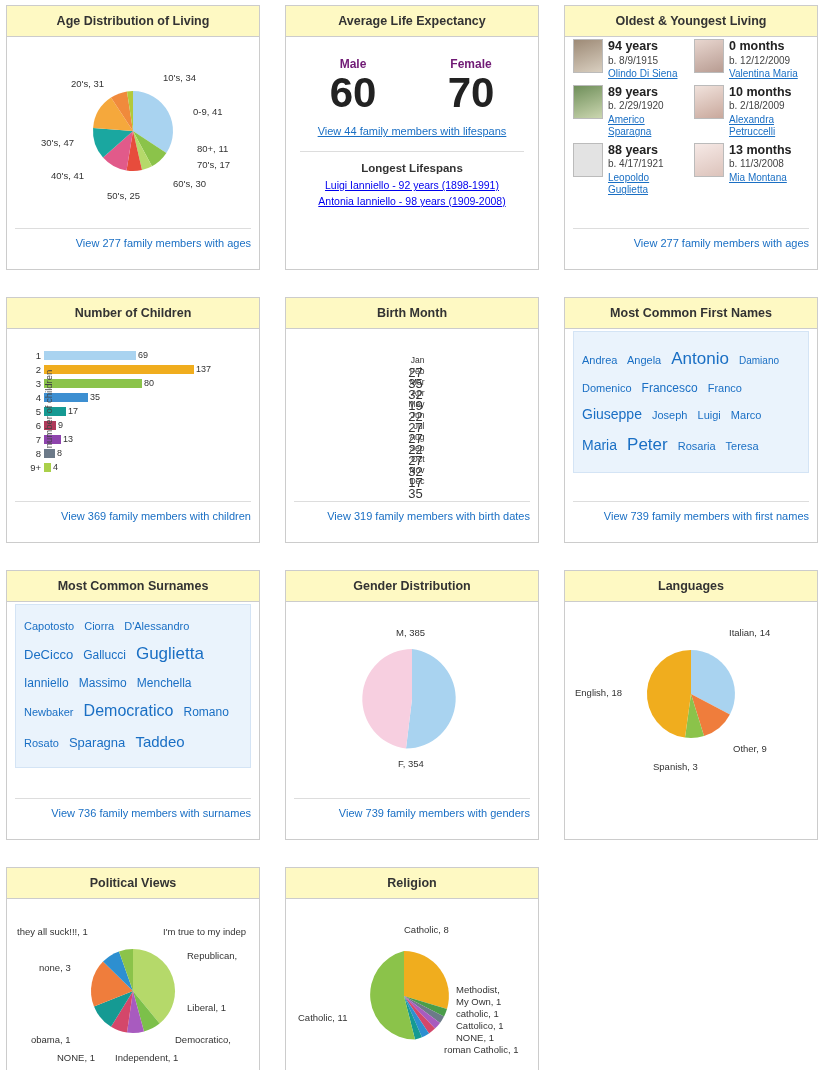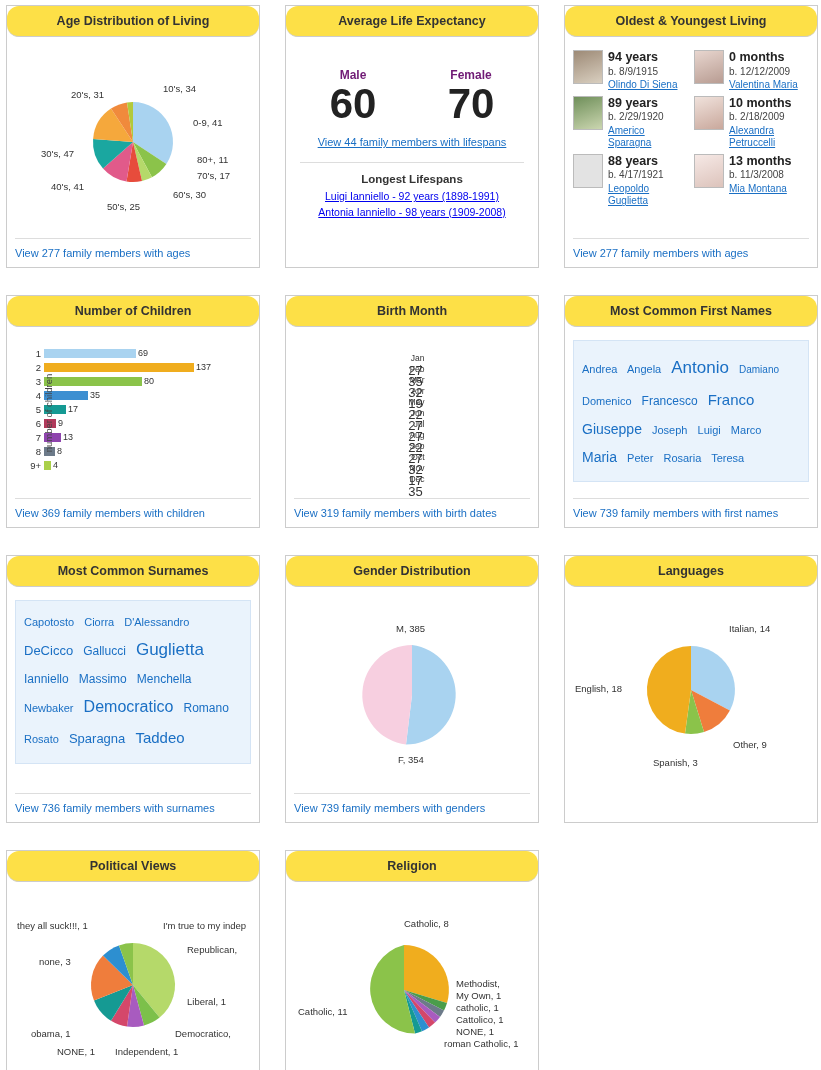--- a/index.html
+++ b/index.html
@@ -1,21 +1,21 @@
 <!DOCTYPE html>
 <html><head>
 <meta charset="utf-8">
 <style>
   html,body{margin:0;padding:0;background:#fff;}
   body{width:821px;height:1070px;font-family:"Liberation Sans",sans-serif;font-size:11px;color:#333;}
   .grid{display:grid;grid-template-columns:254px 254px 254px;gap:27px 25px;padding:5px 6px;}
   .card{border:1px solid #ccc;background:#fff;display:flex;flex-direction:column;}
-  .card-head{background:#fde047;border-bottom:1px solid #ccc;text-align:center;font-weight:bold;font-size:12.5px;color:#333;padding:8px 4px;border-radius:12px;}
-  .card-body{flex:1;padding:13px 8px;position:relative;}
-  .card-foot{border-top:1px solid #ddd;margin:0 8px;padding:8px 0;text-align:left;}
+  .card-head{background:#fef9c3;border-bottom:1px solid #ccc;text-align:center;font-weight:bold;font-size:12.5px;color:#333;padding:8px 4px;}
+  .card-body{flex:1;padding:2px 8px;position:relative;}
+  .card-foot{border-top:1px solid #ddd;margin:12px 8px;padding:8px 0;text-align:right;}
   .card-foot a, .lnk{color:#1a6fc4;text-decoration:none;font-size:11px;}
   svg{display:block;}
   
   .le-wrap{display:flex;justify-content:space-around;padding-top:18px;}
   .le-col{text-align:center;}
   .le-lab{font-weight:bold;font-size:12px;color:#701a75;}
   .le-num{font-size:42px;font-weight:bold;color:#222;line-height:1.05;}
   .le-link{display:block;text-align:center;color:#1a6fc4;font-size:11px;margin-top:10px;}
   .le-sep{border:0;border-top:1px solid #ddd;margin:14px 6px 10px;}
   .le-ll-title{text-align:center;font-weight:bold;font-size:11.5px;margin-bottom:4px;}
@@ -292,27 +292,27 @@
   <div class="card">
     <div class="card-head">Most Common First Names</div>
     <div class="card-body">
       <div class="cloud">
         <a href="#" style="font-size:11px">Andrea</a>
         <a href="#" style="font-size:11px">Angela</a>
         <a href="#" style="font-size:17px">Antonio</a>
         <a href="#" style="font-size:10px">Damiano</a>
         <a href="#" style="font-size:11px">Domenico</a>
         <a href="#" style="font-size:12px">Francesco</a>
-        <a href="#" style="font-size:15px">Franco</a>
+        <a href="#" style="font-size:11px">Franco</a>
         <a href="#" style="font-size:14px">Giuseppe</a>
         <a href="#" style="font-size:11px">Joseph</a>
         <a href="#" style="font-size:11px">Luigi</a>
         <a href="#" style="font-size:11px">Marco</a>
         <a href="#" style="font-size:14px">Maria</a>
-        <a href="#" style="font-size:11px">Peter</a>
+        <a href="#" style="font-size:17px">Peter</a>
         <a href="#" style="font-size:11px">Rosaria</a>
         <a href="#" style="font-size:11px">Teresa</a>
       </div>
     </div>
     <div class="card-foot">
       <a href="#">View 739 family members with first names</a>
     </div>
   </div>
 
   <div class="card">

